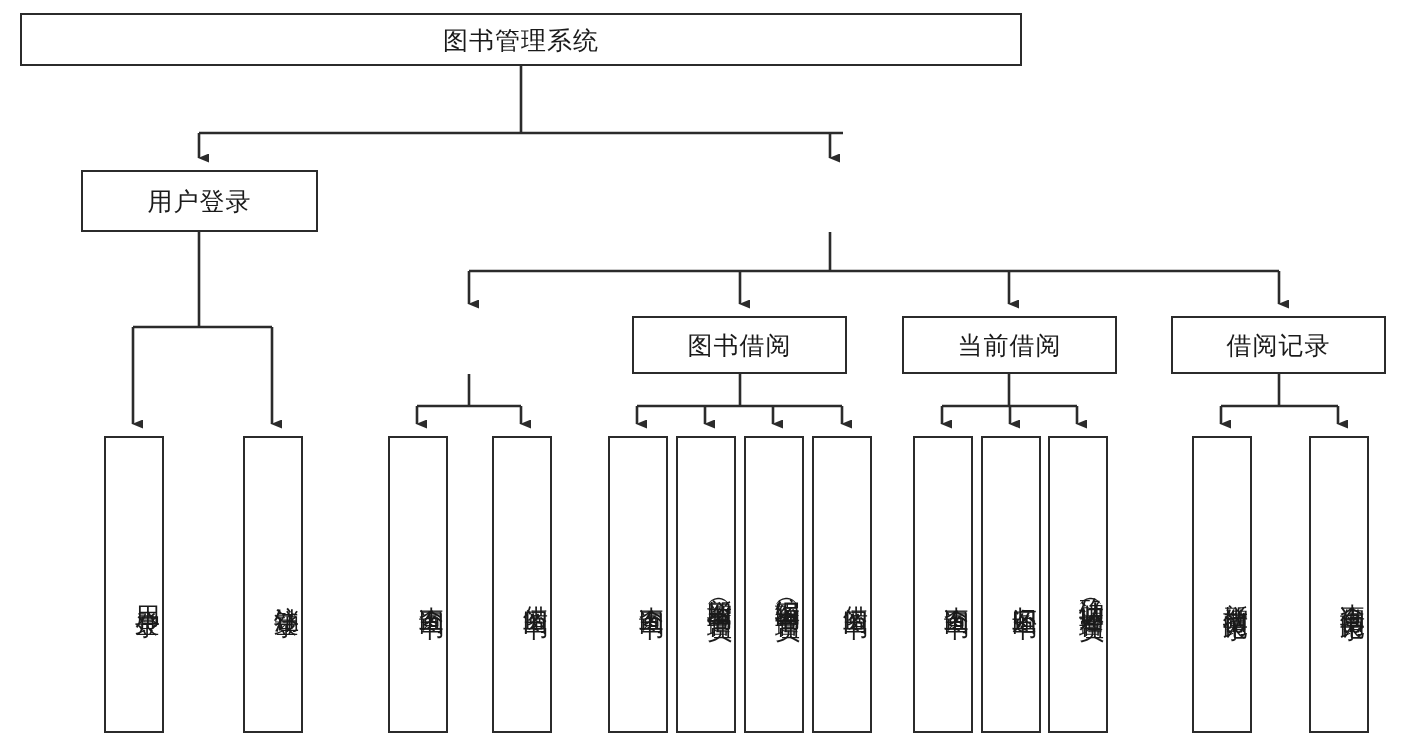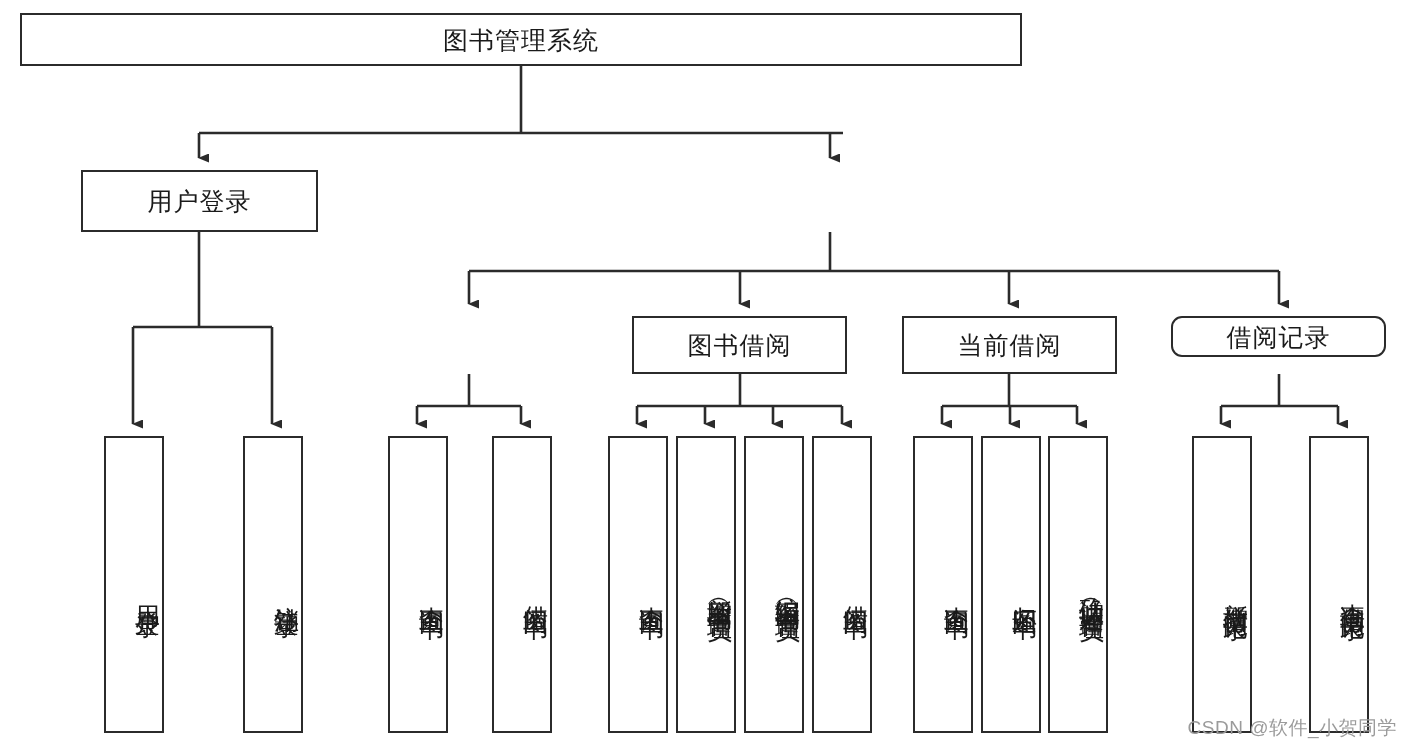--- a/index.html
+++ b/index.html
@@ -125,21 +125,21 @@
   <div class="node horiz" style="left:81px; top:170px; width:237px; height:62px;">
     <span class="label">用户登录</span>
   </div>
 
   <div class="node horiz" style="left:632px; top:316px; width:215px; height:58px;">
     <span class="label">图书借阅</span>
   </div>
   <div class="node horiz" style="left:902px; top:316px; width:215px; height:58px;">
     <span class="label">当前借阅</span>
   </div>
-  <div class="node horiz" style="left:1171px; top:316px; width:215px; height:41px;border-radius:11px;">
+  <div class="node horiz" style="left:1171px; top:316px; width:215px; height:58px;">
     <span class="label">借阅记录</span>
   </div>
 
   <div class="node vert" style="left:104px; top:436px; width:60px; height:297px;">
     <span class="label">用户登录</span>
   </div>
   <div class="node vert" style="left:243px; top:436px; width:60px; height:297px;">
     <span class="label">注销登录</span>
   </div>
 
@@ -173,14 +173,13 @@
     <span class="label">确认归还（管理员）</span>
   </div>
 
   <div class="node vert" style="left:1192px; top:436px; width:60px; height:297px;">
     <span class="label">新增借阅记录</span>
   </div>
   <div class="node vert" style="left:1309px; top:436px; width:60px; height:297px;">
     <span class="label">查询借阅记录</span>
   </div>
 
-  <div id="watermark">CSDN @软件_小贺同学</div>
 </div>
 
 </body></html>

